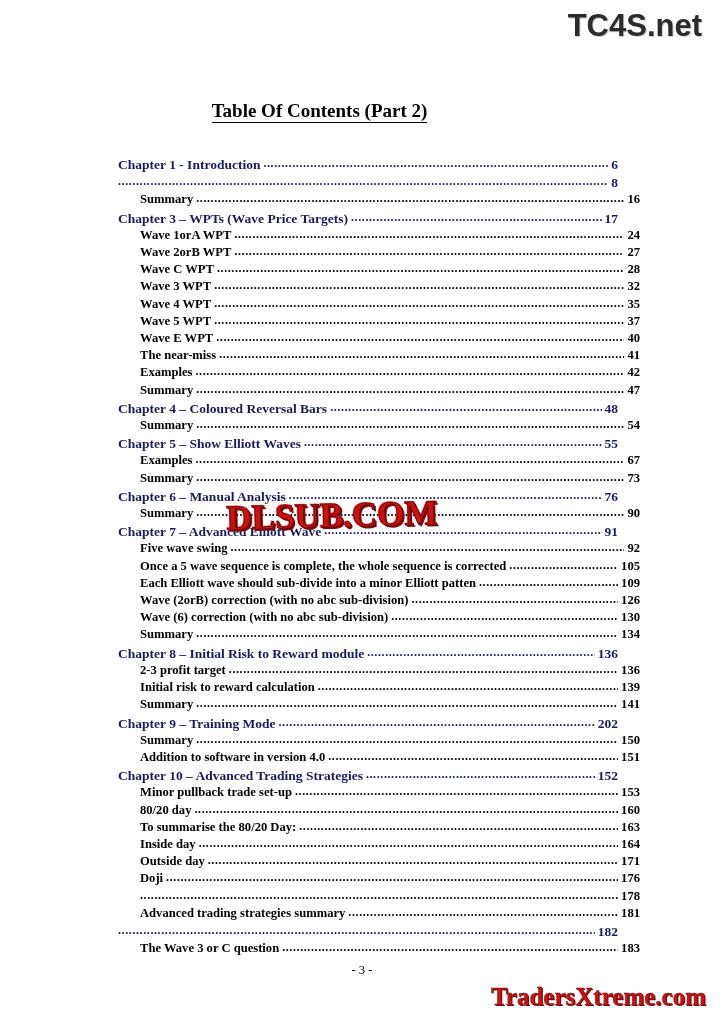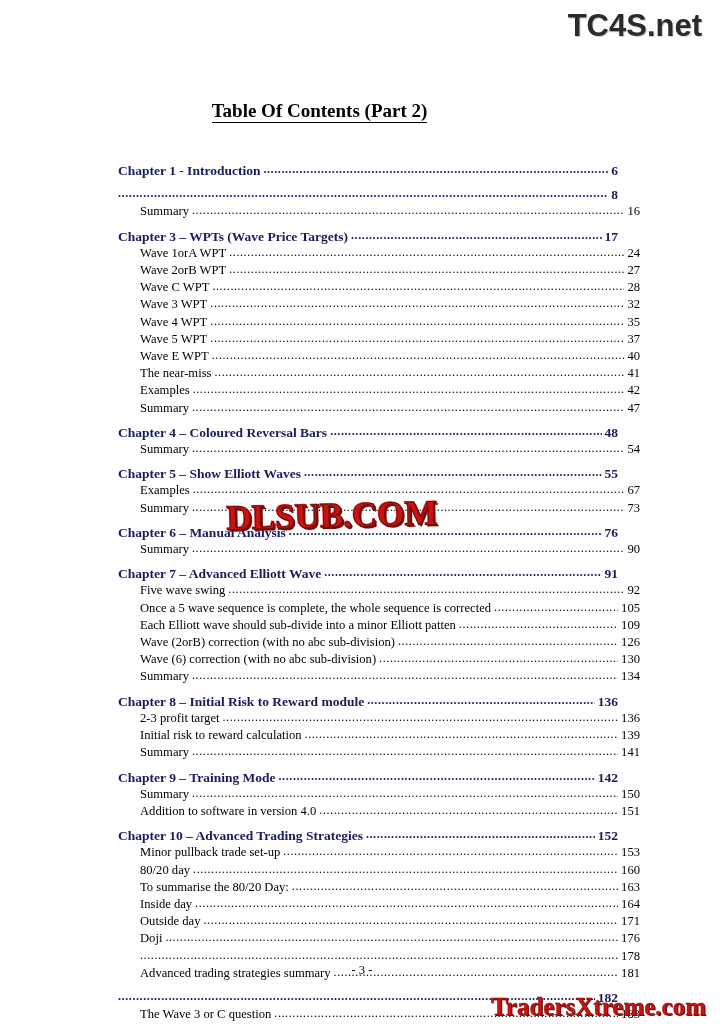--- a/index.html
+++ b/index.html
@@ -81,27 +81,27 @@
   .toc-row .page-no {
     flex: 0 0 auto;
     padding-left: 3px;
     text-align: right;
   }
 
   .level-1 {
     font-weight: bold;
     font-size: 13.5px;
     color: #1a1a5e;
-    margin-top: 7px;
+    margin-top: 1px;
   }
   .level-1 .dots { color: #1a1a5e; }
   .level-1 .page-no { color: #1a1a5e; }
 
   .level-2 {
-    font-weight: normal;
+    font-weight: bold;
     font-size: 12.6px;
     color: #000;
     padding-left: 22px;
   }
   .level-2 .dots { color: #000; }
 
   
   .watermark {
     position: absolute;
     top: 494px;
@@ -131,21 +131,21 @@
     position: absolute;
     bottom: 46px;
     left: 0;
     width: 724px;
     text-align: center;
     font-size: 12.5px;
     font-family: "Liberation Serif", serif;
   }
   .brand-bottom {
     position: absolute;
-    bottom: 3px;
+    bottom: 13px;
     right: 18px;
     font-family: "Liberation Serif", serif;
     font-size: 25px;
     font-weight: bold;
     color: #cc1111;
     text-shadow: 1px 1px 0 #6e0b0b;
     -webkit-text-stroke: 0.4px #6e0b0b;
   }
 </style>
 </head>
@@ -313,21 +313,21 @@
         <span class="page-no">139</span>
       </div>
       <div class="toc-row level-2">
         <span class="label">Summary</span>
         <span class="dots"> ........................................................................................................................................................................................................</span>
         <span class="page-no">141</span>
       </div>
       <div class="toc-row level-1">
         <span class="label">Chapter 9 – Training Mode</span>
         <span class="dots"> ........................................................................................................................................................................................................</span>
-        <span class="page-no">142</span>
+        <span class="page-no">202</span>
       </div>
       <div class="toc-row level-2">
         <span class="label">Summary</span>
         <span class="dots"> ........................................................................................................................................................................................................</span>
         <span class="page-no">150</span>
       </div>
       <div class="toc-row level-2">
         <span class="label">Addition to software in version 4.0</span>
         <span class="dots"> ........................................................................................................................................................................................................</span>
         <span class="page-no">151</span>

